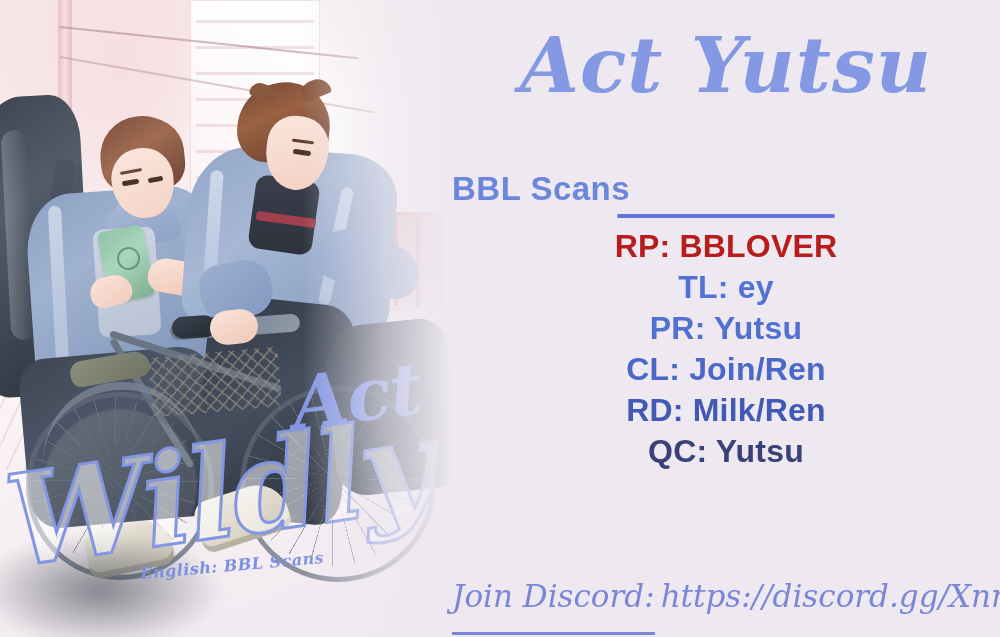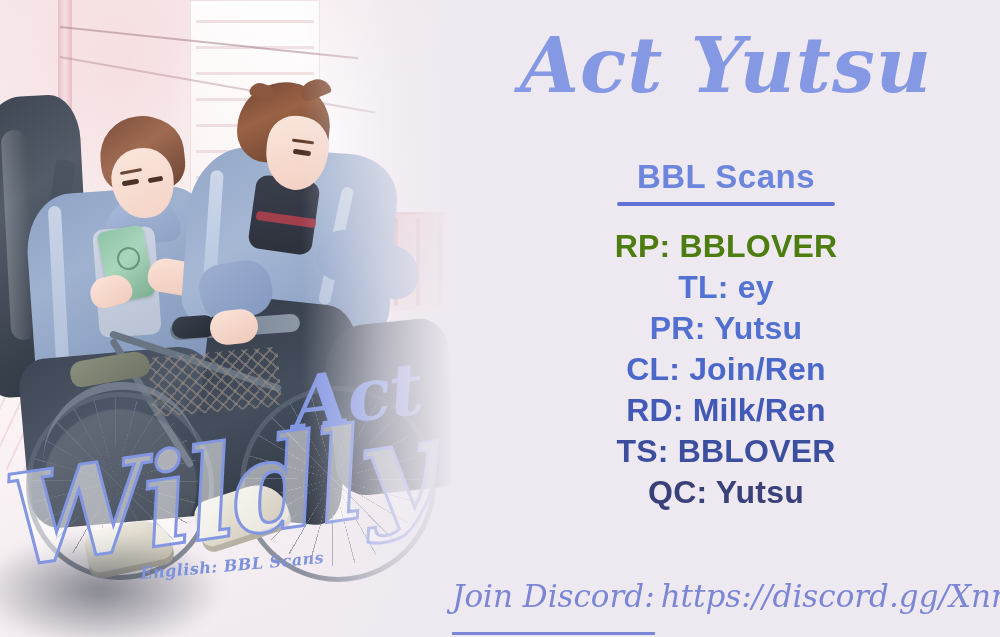--- a/index.html
+++ b/index.html
@@ -436,23 +436,23 @@
     font-weight: bold;
     font-size: 76px;
     line-height: 1.05;
     color: #8598e3;
     letter-spacing: 1px;
     white-space: nowrap;
   }
 
   #scanlation-group {
     position: absolute;
-    left: 0; top: 158px;
+    left: 0; top: 170px;
     width: 548px;
-    text-align: center;
+    text-align: left;
   }
   #scanlation-group .grp-text {
     display: inline-block;
     font-family: "Liberation Sans", sans-serif;
     font-weight: bold;
     font-size: 33px;
     color: #6c85dd;
     letter-spacing: 0.5px;
     padding-bottom: 4px;
   }
@@ -573,26 +573,25 @@
   <div id="credits">
 
     <div id="title">Act Yutsu</div>
 
     <div id="scanlation-group">
       <div class="grp-text">BBL Scans</div>
       <div class="grp-rule"></div>
     </div>
 
     <div id="credit-list">
-        <div class="credit-line" style="color: #4d7c0f;">RP: BBLOVER</div>
+        <div class="credit-line" style="color: #b91c1c;">RP: BBLOVER</div>
         <div class="credit-line" style="color: rgb(83, 115, 212);">TL: ey</div>
         <div class="credit-line" style="color: rgb(81, 112, 207);">PR: Yutsu</div>
         <div class="credit-line" style="color: rgb(74, 104, 201);">CL: Join/Ren</div>
         <div class="credit-line" style="color: rgb(66, 89, 182);">RD: Milk/Ren</div>
-        <div class="credit-line" style="color: rgb(59, 79, 158);">TS: BBLOVER</div>
         <div class="credit-line" style="color: rgb(58, 64, 120);">QC: Yutsu</div>
       </div>
 
     <div id="discord">
       <span class="dc-label">Join Discord:</span><span class="dc-url">https://discord.gg/XnrcpBtnDt</span>
     </div>
 
   </div>
 </div>
 

